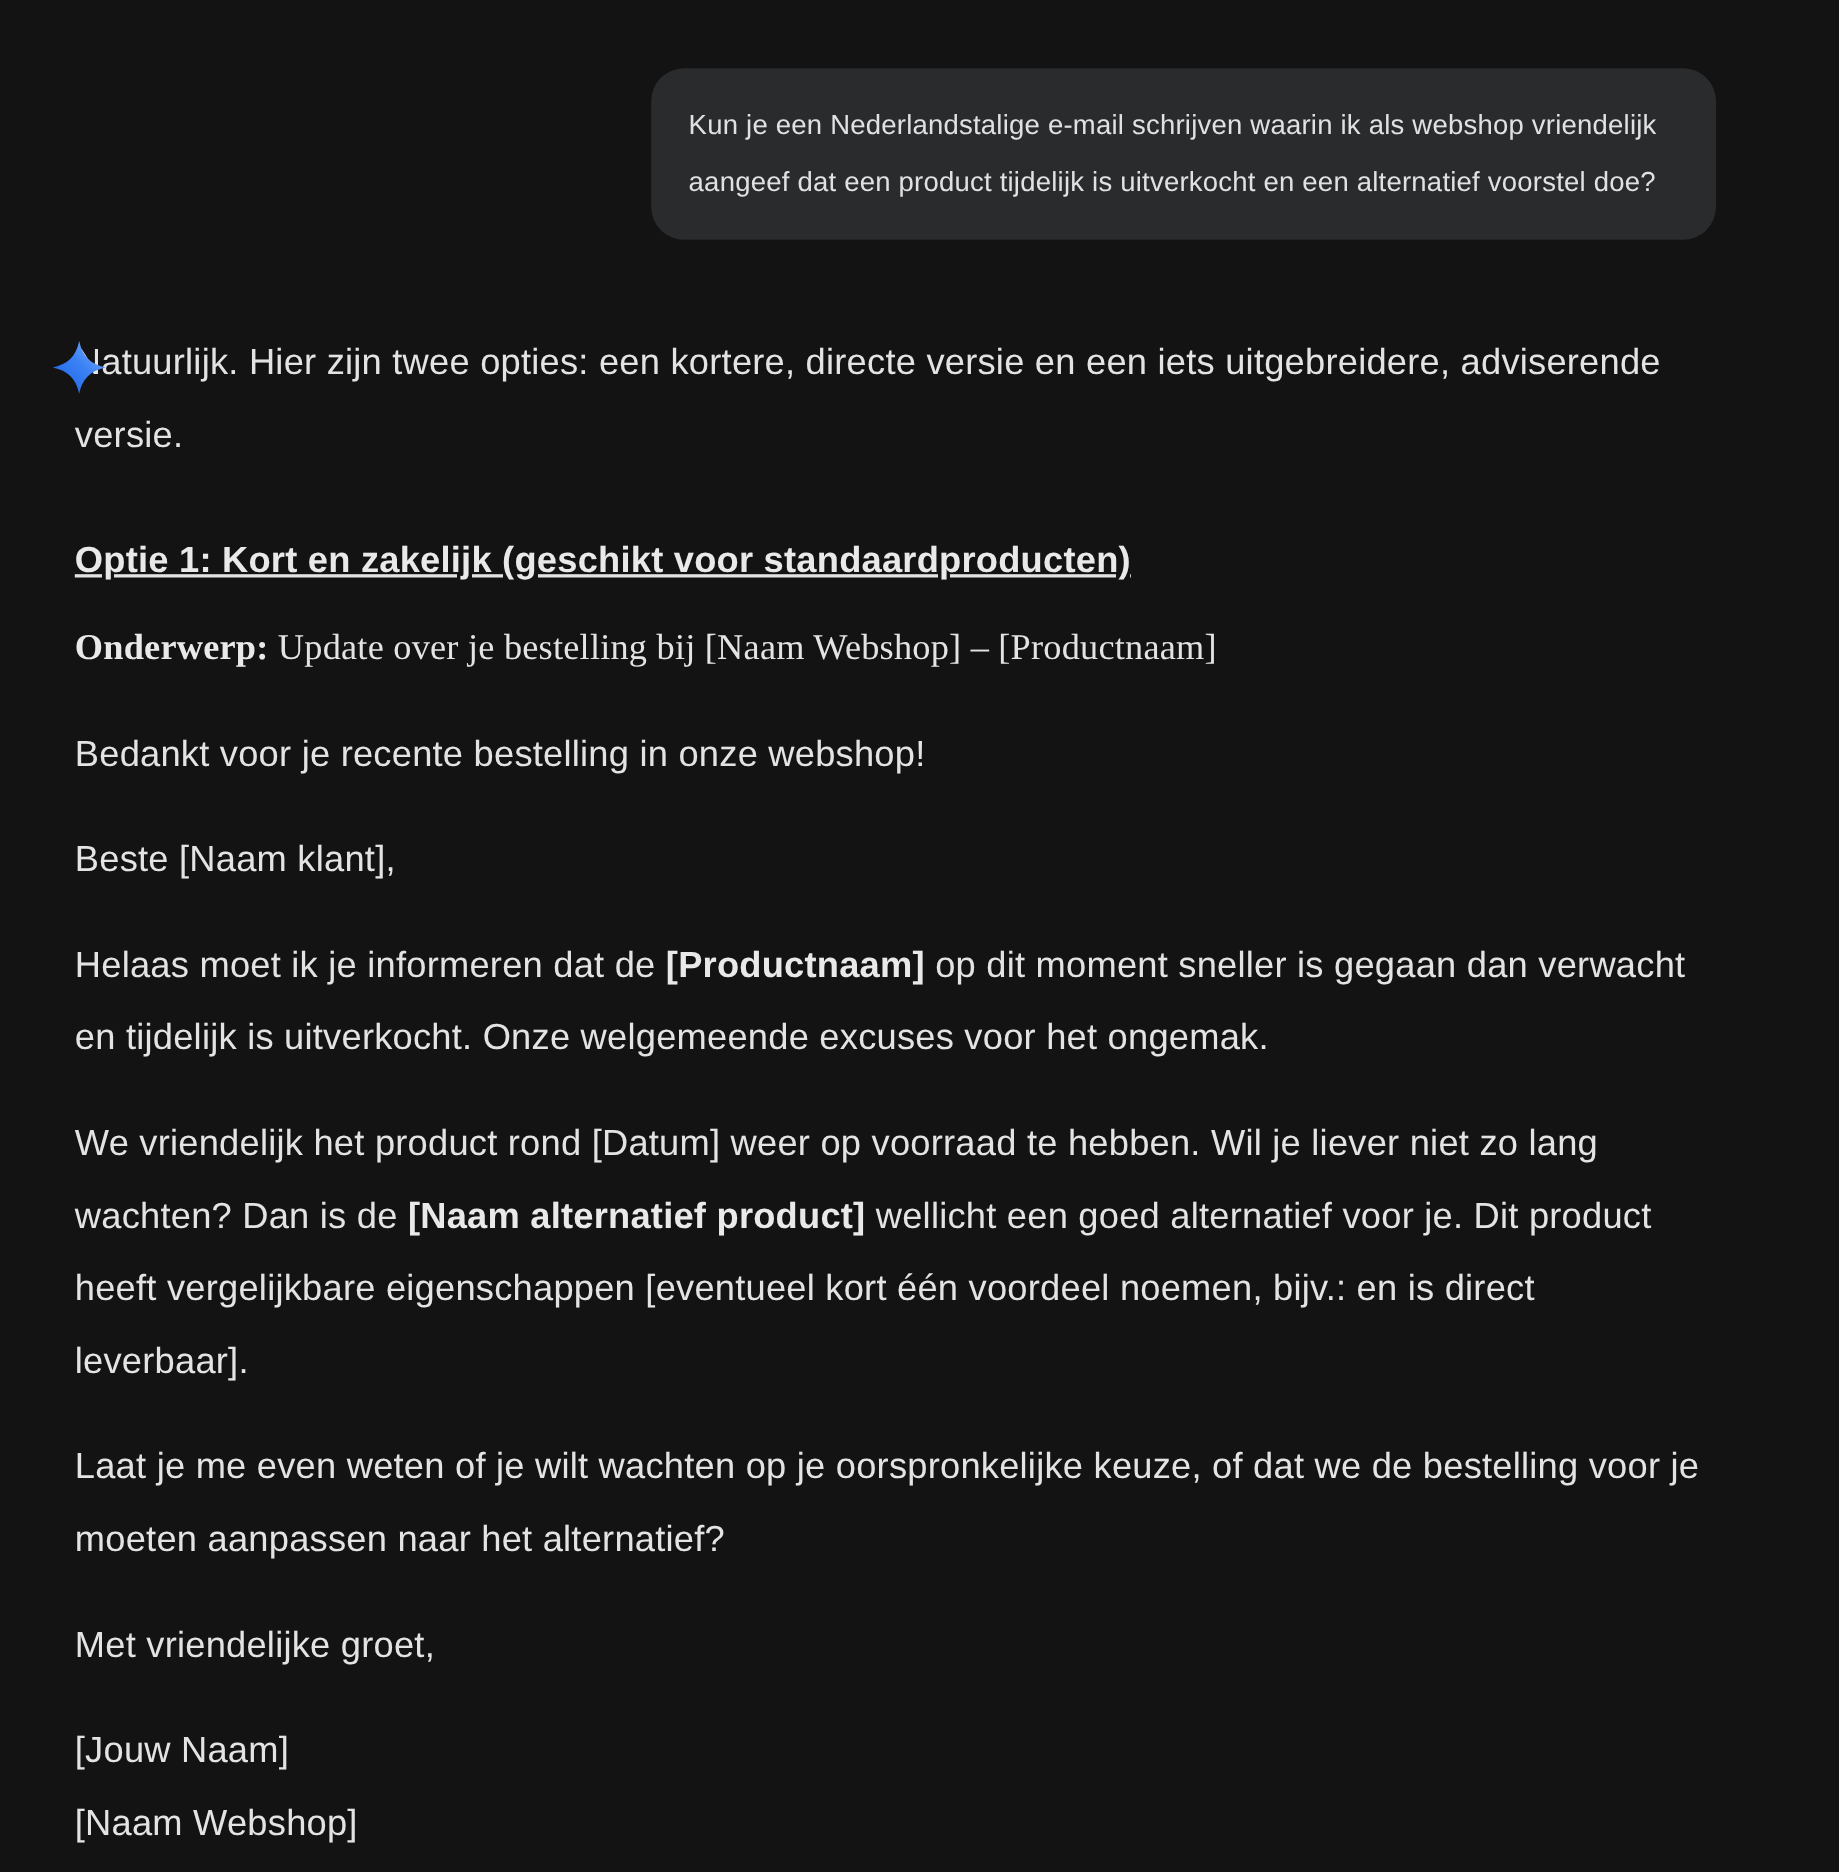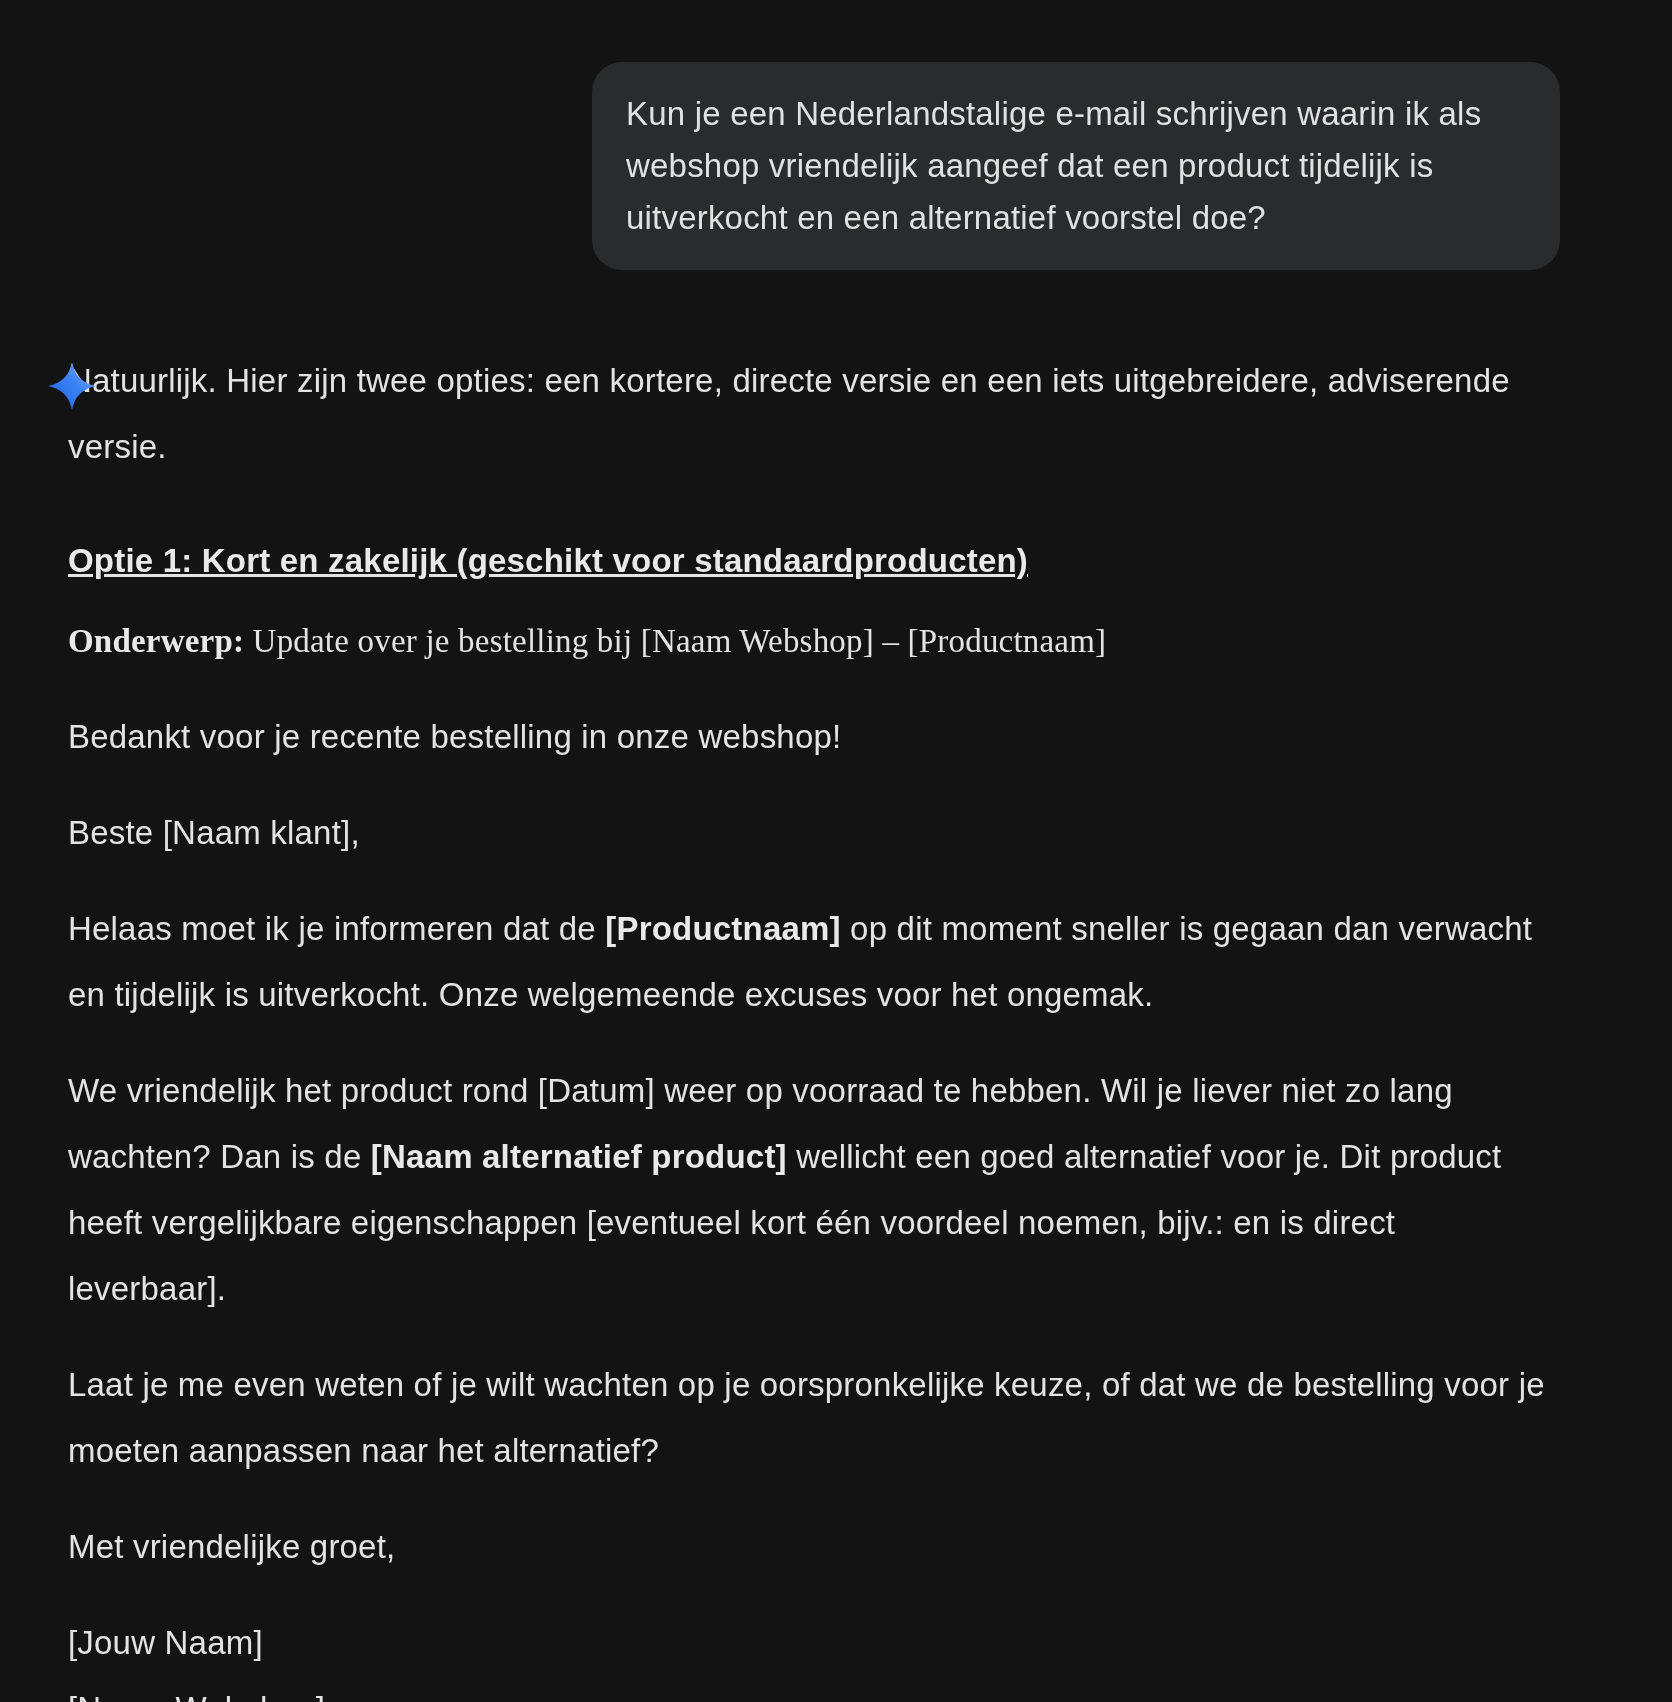--- a/index.html
+++ b/index.html
@@ -18,21 +18,21 @@
     padding-right: 112px;
     display: flex;
     justify-content: flex-end;
   }
   .user-bubble {
     width: 968px;
     background: #2a2b2d;
     border-radius: 30px;
     padding: 26px 34px;
     color: #e0e1e2;
-    font-size: 33px;
+    font-size: 25px;
     line-height: 52px;
     letter-spacing: 0.2px;
   }
 
   
   .assistant-row {
     position: relative;
     margin-top: 78px;
   }
   .sparkle {

